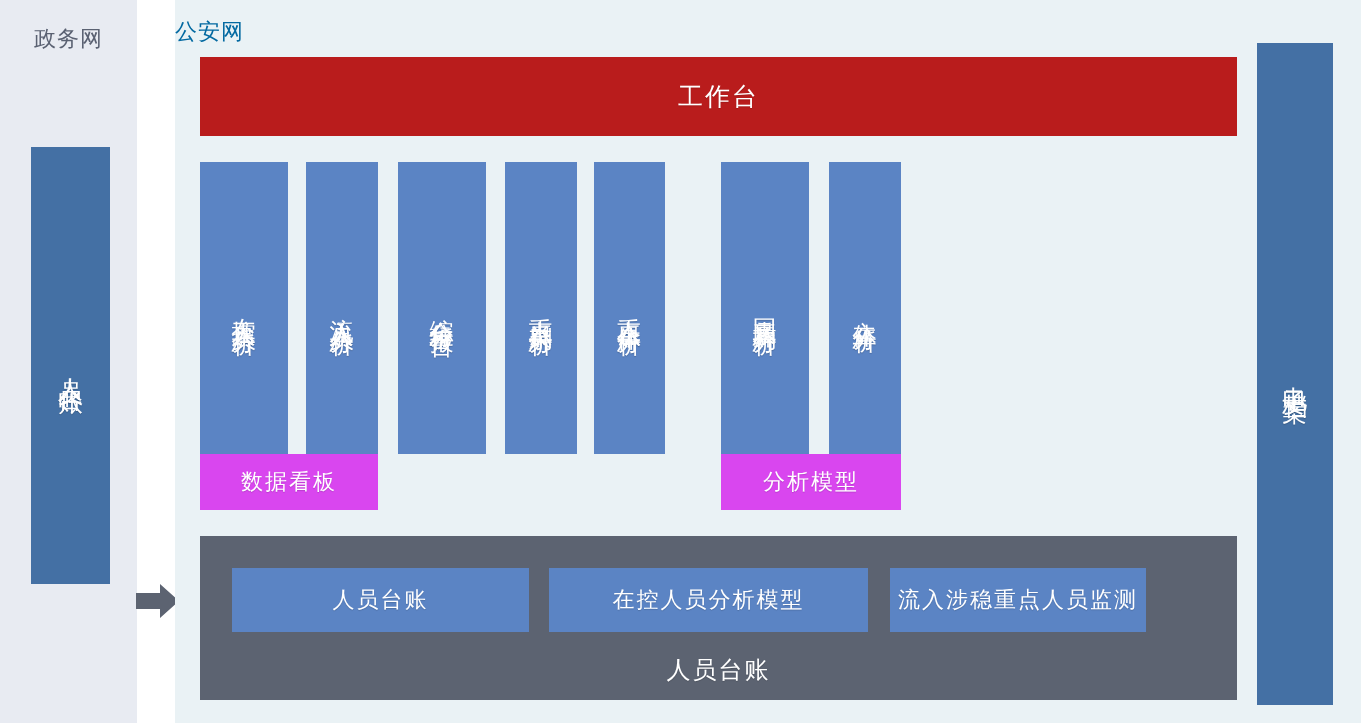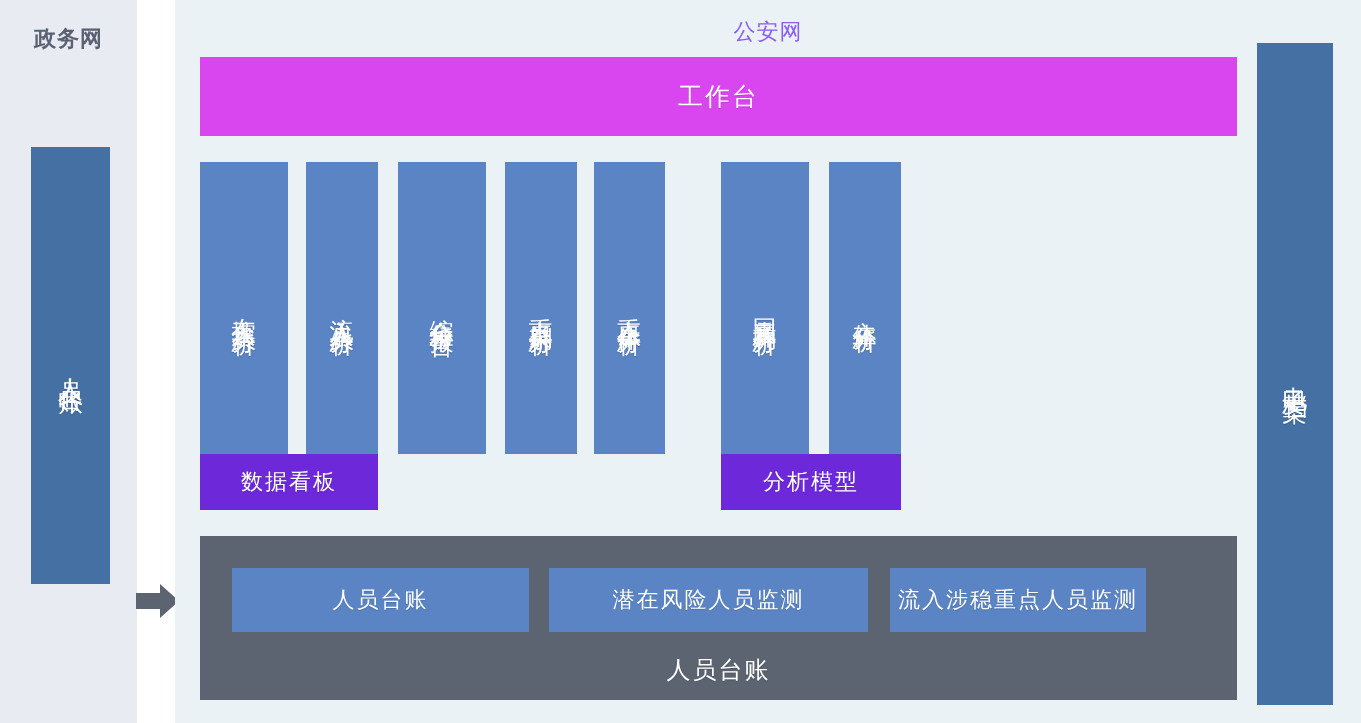--- a/index.html
+++ b/index.html
@@ -11,21 +11,21 @@
   }
   .canvas{position:relative;width:1361px;height:723px;}
 
   
   .left-panel{
     position:absolute;left:0;top:0;width:137px;height:723px;
     background:#E8EBF2;
   }
   .left-title{
     position:absolute;left:0;top:24px;width:137px;
-    text-align:center;color:#5A6172;font-size:22px;letter-spacing:1px;font-weight:bold;
+    text-align:center;color:#5A6172;font-size:22px;letter-spacing:1px;
   }
   .left-bar{
     position:absolute;left:31px;top:147px;width:79px;height:437px;
     background:#4470A4;
     display:flex;align-items:center;justify-content:center;
   }
   .vtext{
     writing-mode:vertical-rl;text-orientation:upright;
     color:#ffffff;letter-spacing:4px;line-height:1.05;
     text-shadow:0 1px 1px rgba(0,0,0,.18);
@@ -36,44 +36,44 @@
   .gap{position:absolute;left:137px;top:0;width:38px;height:723px;background:#ffffff;}
   .arrow{position:absolute;left:136px;top:582px;width:44px;height:38px;}
 
   
   .main-panel{
     position:absolute;left:175px;top:0;width:1186px;height:723px;
     background:#EAF2F5;
   }
   .main-title{
     position:absolute;left:175px;top:17px;width:1186px;
-    text-align:center;color:#8b5cf6;font-size:22px;letter-spacing:1px;
+    color:#0369a1;font-size:22px;letter-spacing:1px;
   }
 
   .workbench{
     position:absolute;left:200px;top:57px;width:1037px;height:79px;
-    background:#d946ef;
+    background:#b91c1c;
     display:flex;align-items:center;justify-content:center;
     color:#ffffff;font-size:25px;letter-spacing:2px;
     text-shadow:0 1px 1px rgba(0,0,0,.15);
   }
 
   
   .groups{position:absolute;left:200px;top:162px;width:1037px;height:348px;}
   .group{position:absolute;top:0;height:348px;}
   .group-cols{position:absolute;left:0;right:0;top:0;bottom:56px;}
   .col{
     position:absolute;bottom:0;
     background:#5B84C4;
     display:flex;align-items:center;justify-content:center;
   }
   .col .vtext{font-size:24px;letter-spacing:3px;}
   .group-bar{
     position:absolute;left:0;right:0;bottom:0;height:56px;
-    background:#6d28d9;
+    background:#d946ef;
     display:flex;align-items:center;justify-content:center;
     color:#ffffff;font-size:22px;letter-spacing:2px;
     text-shadow:0 1px 1px rgba(0,0,0,.15);
   }
 
   
   .ledger{
     position:absolute;left:200px;top:536px;width:1037px;height:164px;
     background:#5C6371;
   }
@@ -165,21 +165,21 @@
         </div>
       </div>
     </div>
 
   <div class="ledger">
     <div class="ledger-boxes">
         <div class="lbox" style="left: 32px; width: 297px;">
           <span>人员台账</span>
         </div>
         <div class="lbox" style="left: 349px; width: 319px;">
-          <span>潜在风险人员监测</span>
+          <span>在控人员分析模型</span>
         </div>
         <div class="lbox" style="left: 690px; width: 256px;">
           <span>流入涉稳重点人员监测</span>
         </div>
       </div>
     <div class="ledger-caption">人员台账</div>
   </div>
 
   <div class="right-bar">
     <span class="vtext">电子档案</span>

